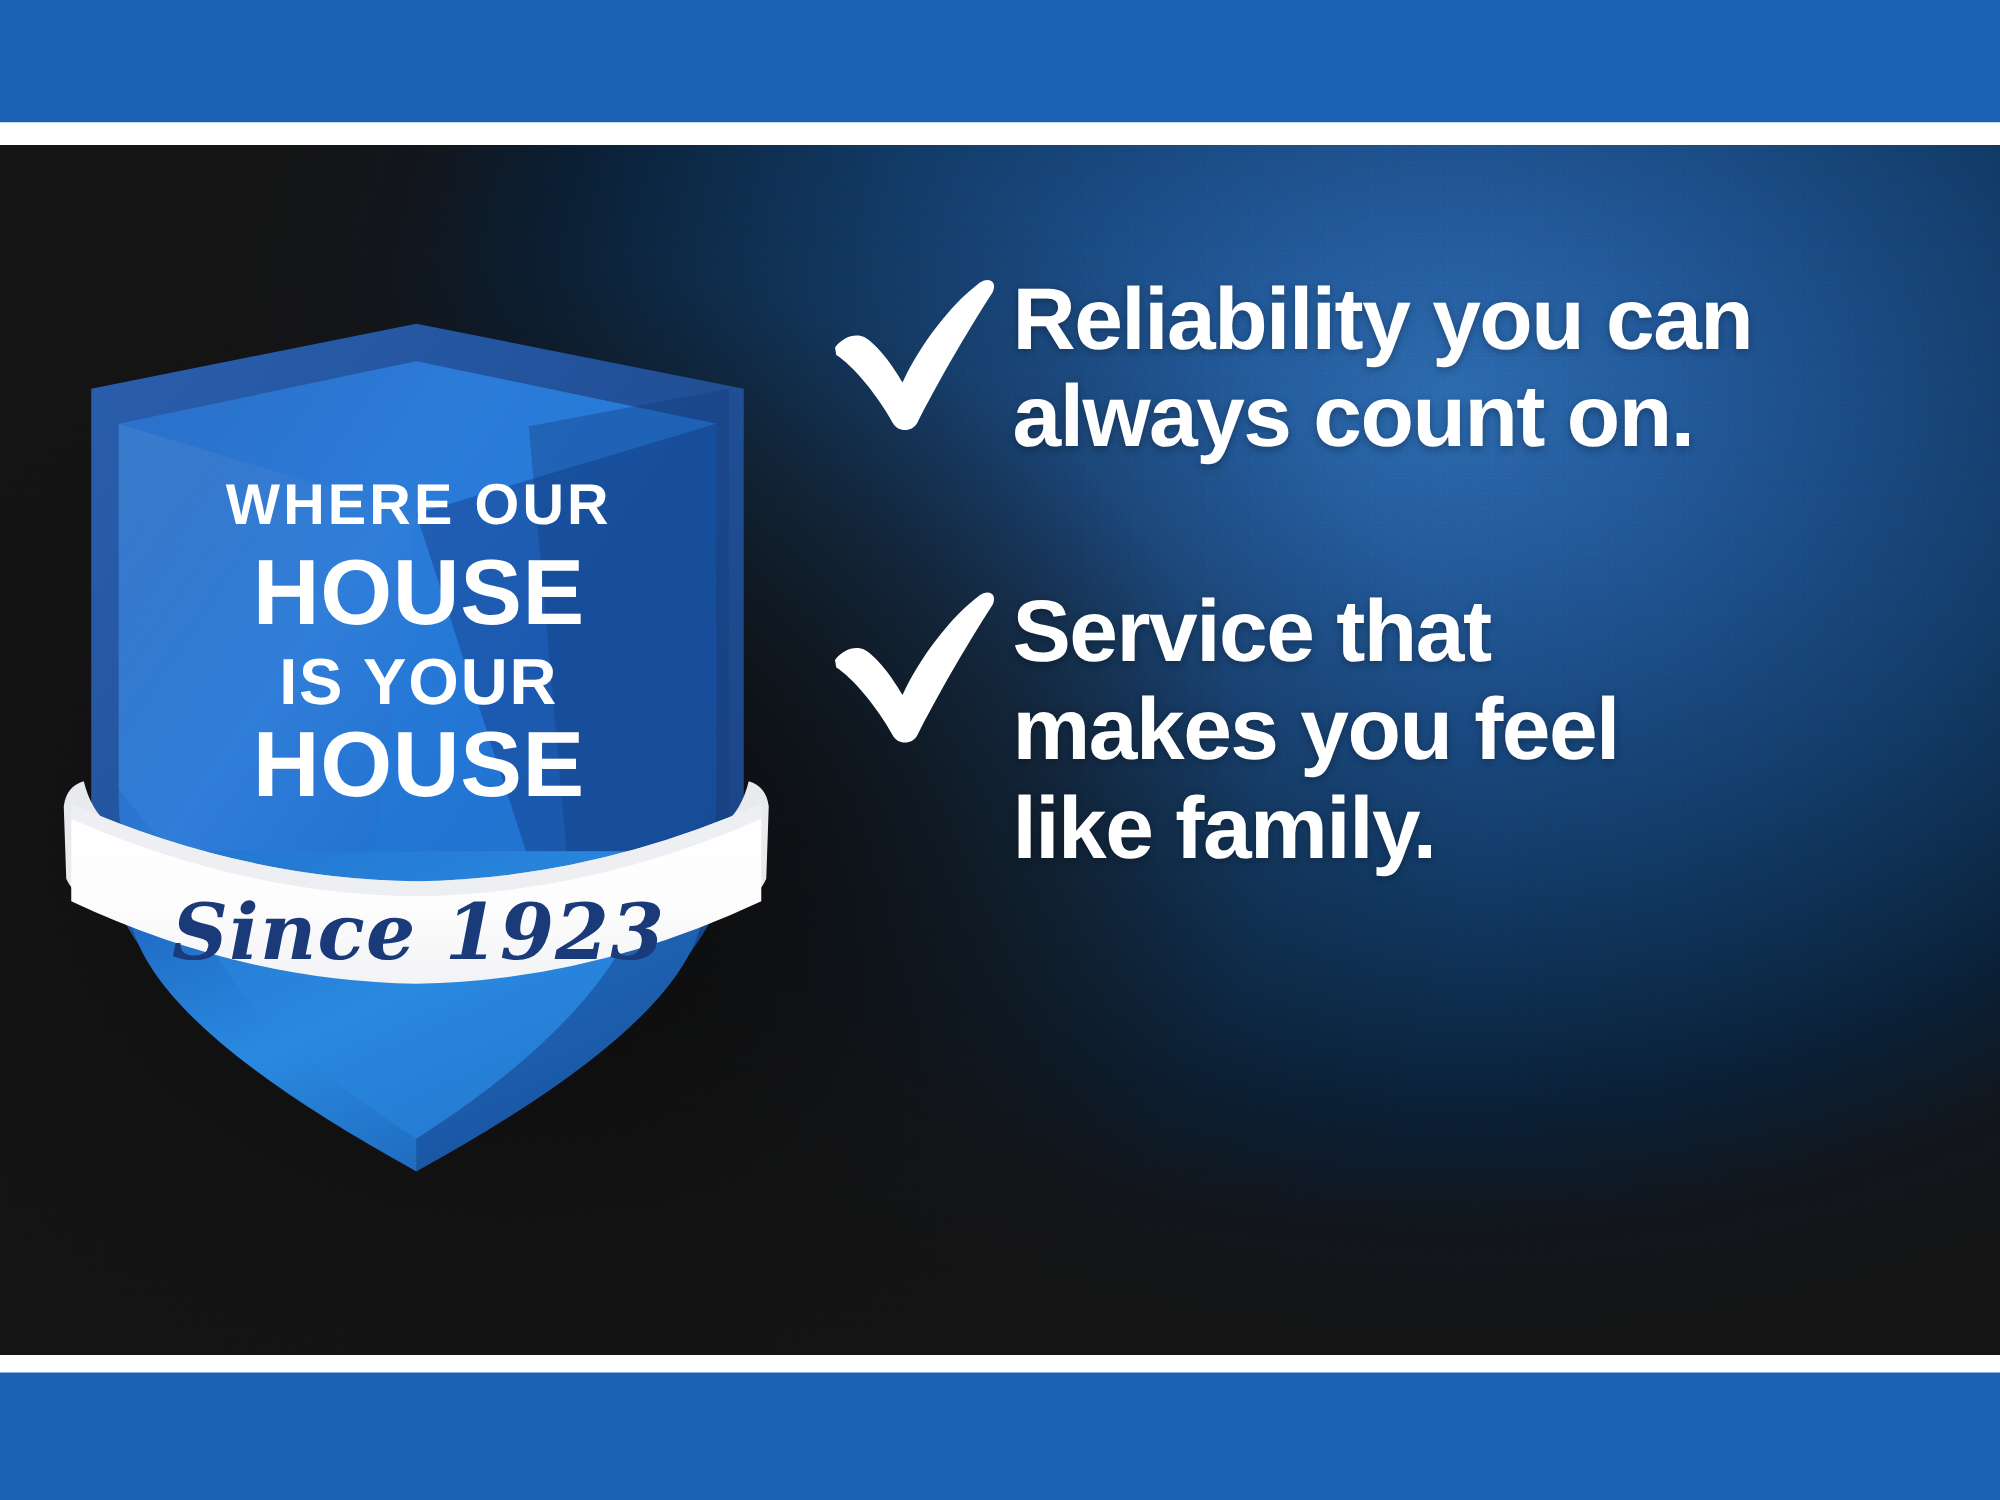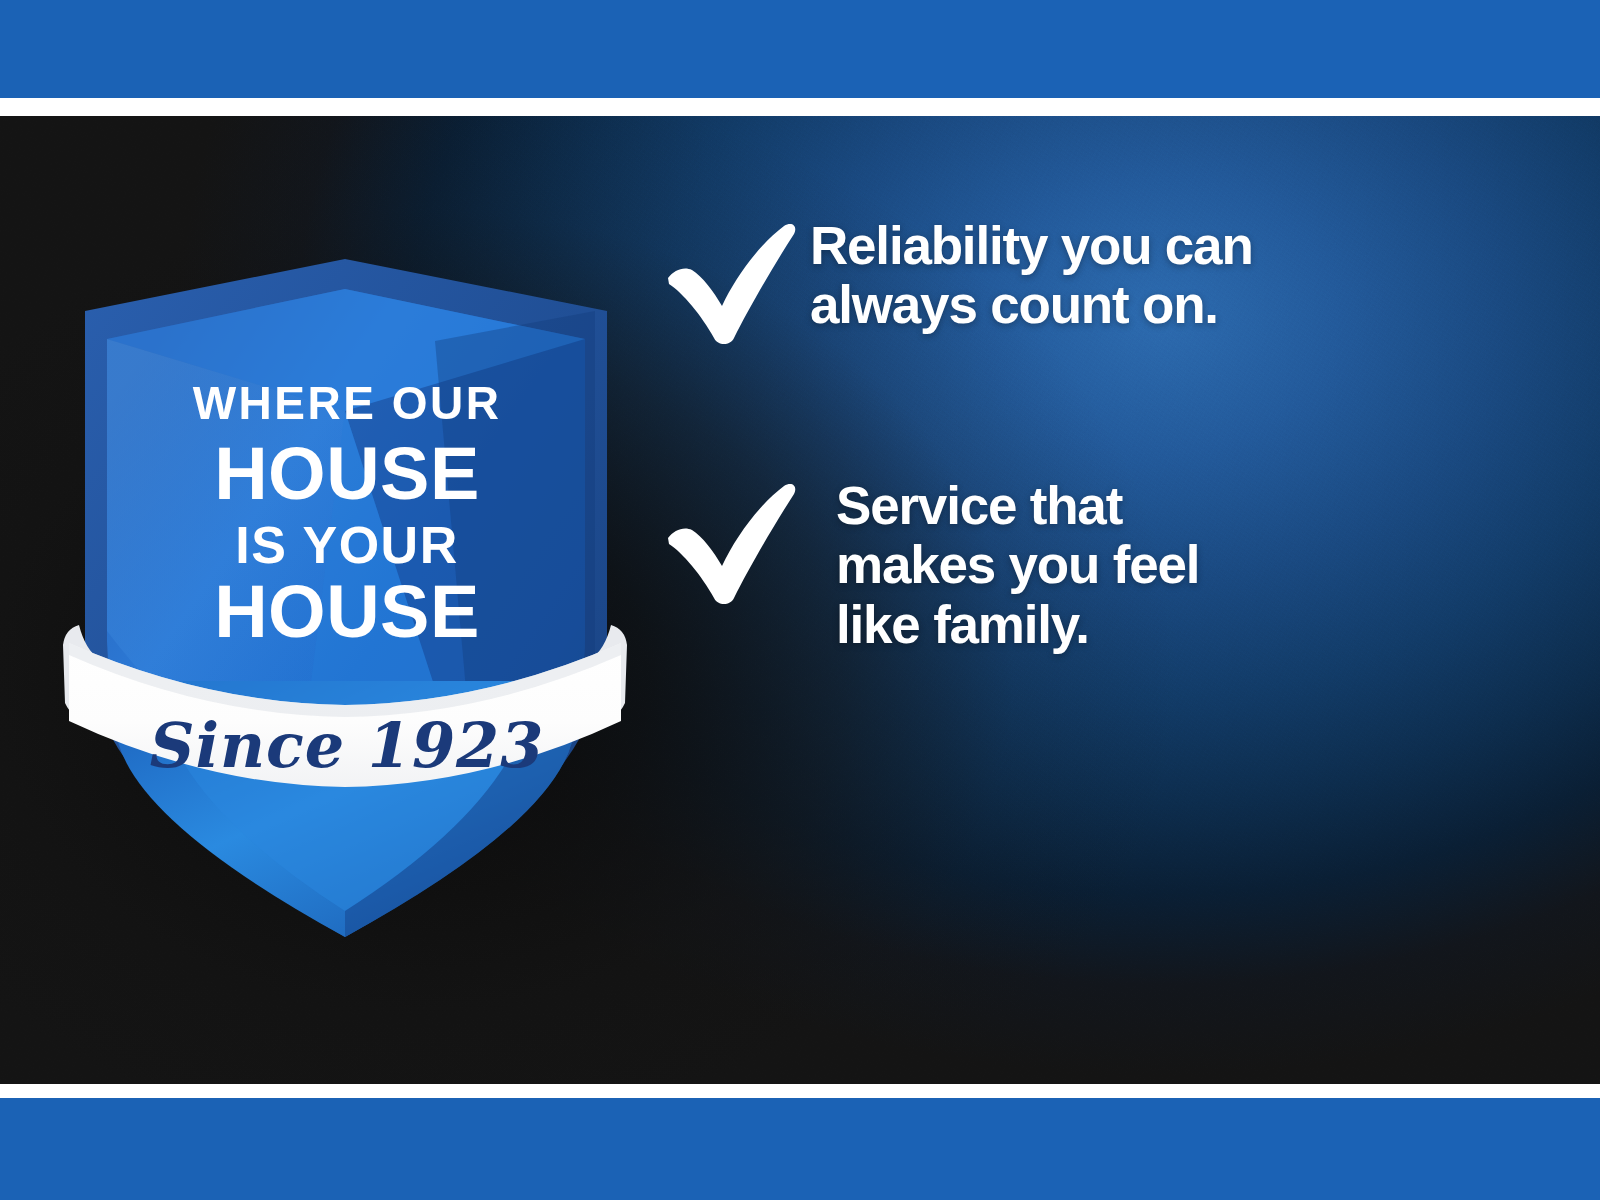--- a/index.html
+++ b/index.html
@@ -80,21 +80,21 @@
       repeating-linear-gradient(90deg,  rgba(255,255,255,0.045) 0px, rgba(0,0,0,0.05) 1px, rgba(255,255,255,0.03) 2px, rgba(0,0,0,0.055) 3px),
       repeating-linear-gradient(33deg,  rgba(255,255,255,0.035) 0px, rgba(0,0,0,0.045) 1px, rgba(255,255,255,0.025) 3px, rgba(0,0,0,0.04) 4px),
       repeating-linear-gradient(117deg, rgba(255,255,255,0.03) 0px, rgba(0,0,0,0.04) 1px, rgba(255,255,255,0.02) 2px, rgba(0,0,0,0.035) 5px);
     mix-blend-mode: overlay;
     pointer-events: none;
   }
 
   
   #badge {
     position: absolute;
-    left: 55px;
+    left: 43px;
     top: 135px;   
     width: 580px;
     height: 700px;
   }
   #badge svg { display: block; width: 580px; height: 700px; overflow: visible; }
 
   .badge-text {
     fill: #ffffff;
     font-family: "Liberation Sans", sans-serif;
     font-weight: 700;
@@ -121,35 +121,35 @@
     width: 900px;
     height: 968px;
   }
   .bullet-row {
     position: absolute;
     left: 0;
     display: flex;
     align-items: flex-start;
   }
   #bullet-0 { top: 100px; }
-  #bullet-1 { top: 360px; gap: 26px; }
+  #bullet-1 { top: 350px; }
   #bullet-2 { top: 650px; }
 
   .check-wrap {
     width: 150px;
     flex: 0 0 150px;
     padding-top: 4px;
   }
   .check-wrap svg { display: block; width: 138px; height: 126px; }
 
   .bullet-text {
     color: #ffffff;
     font-family: "Liberation Sans", sans-serif;
     font-weight: 700;
-    font-size: 53px;
+    font-size: 70px;
     line-height: 1.12;
     letter-spacing: -1.2px;
     white-space: pre-line;
     text-shadow: 0 2px 7px rgba(0,0,0,0.30);
   }
 </style>
 </head>
 <body>
 
 <div id="stage">

